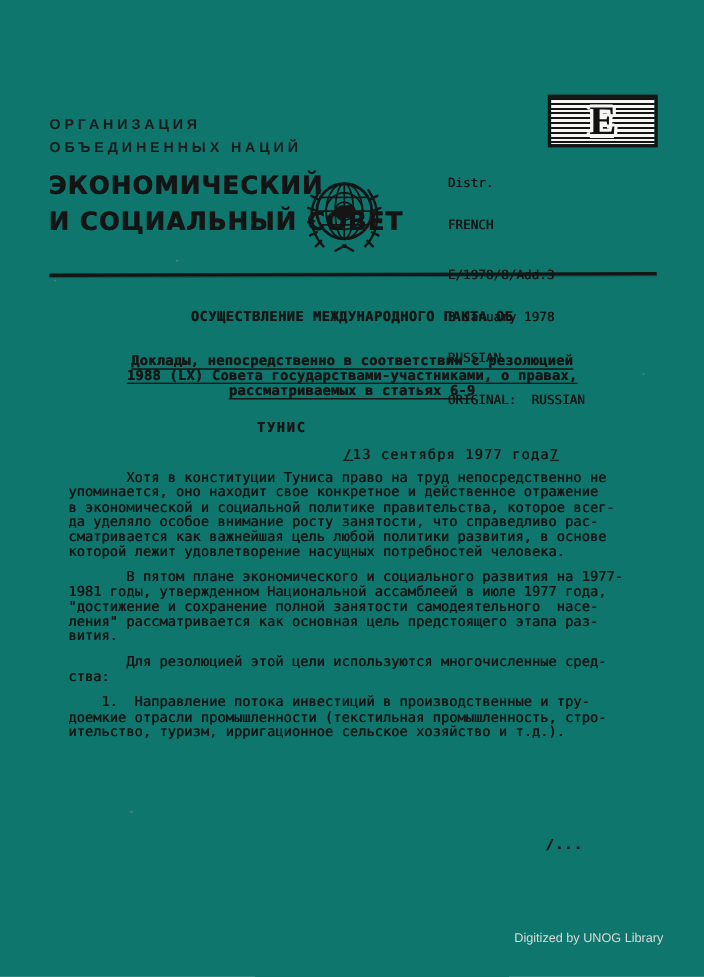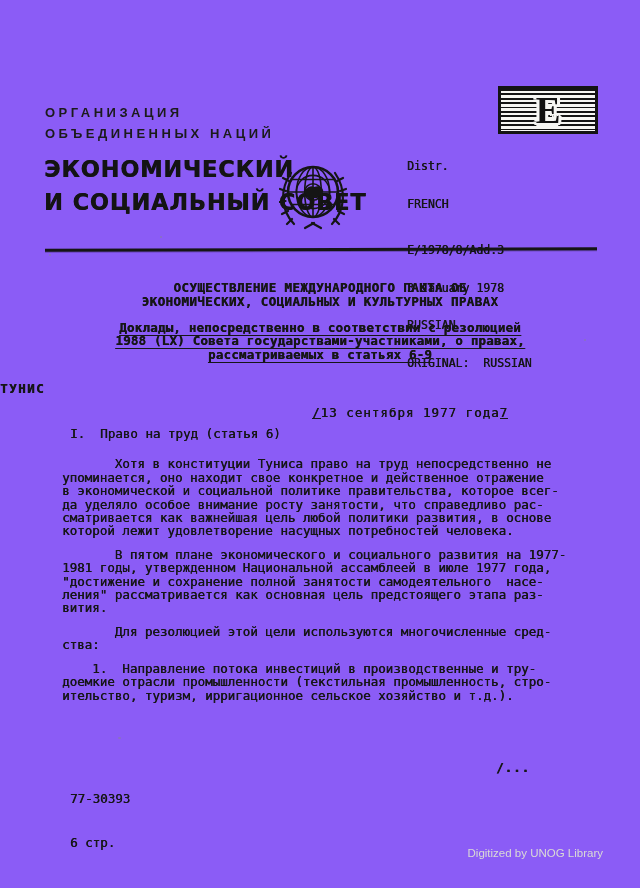--- a/index.html
+++ b/index.html
@@ -1,19 +1,19 @@
 <!DOCTYPE html>
 <html><head>
 <meta charset="utf-8">
 <style>
   html,body { margin:0; padding:0; }
   body { width:640px; height:888px; background:#e9e9e7; }
   .page {
     position:relative; width:640px; height:888px; overflow:hidden;
-    background:#8b5cf6;
+    background:#0f766e;
     color:#161616;
     font-family:"DejaVu Sans Mono","Liberation Mono",monospace;
   }
   .tw { text-shadow:0.4px 0 0 currentColor; } 
 
   
   .org-block { position:absolute; left:45px; top:102px; }
   .org-line {
     font-family:"Liberation Sans","DejaVu Sans",sans-serif;
     font-weight:bold; font-size:13px; letter-spacing:3.5px;
@@ -63,21 +63,21 @@
     font-size:12.5px; font-weight:bold; line-height:13.8px; letter-spacing:0.4px;
   }
   .doc-subtitle {
     position:absolute; left:0; top:321px; width:640px; text-align:center;
     font-size:12.5px; font-weight:bold; line-height:13.4px; letter-spacing:0.2px;
   }
   .doc-subtitle .u {
     text-decoration:underline; text-underline-offset:2.5px; text-decoration-thickness:1.3px;
   }
   .country {
-    position:absolute; left:0; top:381px; width:512px; text-align:left;
+    position:absolute; left:0; top:381px; width:512px; text-align:center;
     font-size:12.5px; font-weight:bold; letter-spacing:1.5px;
   }
   .date-line {
     position:absolute; left:312px; top:405px;
     font-size:12.5px; font-weight:normal; letter-spacing:1px; white-space:pre;
   }
   .date-line .bracket {
     display:inline-block; border-bottom:1.5px solid #161616; line-height:11px;
   }
 
@@ -153,57 +153,51 @@
     <div class="distr-gap">E/1978/8/Add.3</div>
     <div>3 January 1978</div>
     <div>RUSSIAN</div>
     <div>ORIGINAL:  RUSSIAN</div>
   </div>
 
   <div class="divider"></div>
 
   <div class="doc-title tw">
     <div>ОСУЩЕСТВЛЕНИЕ МЕЖДУНАРОДНОГО ПАКТА ОБ</div>
-    <div>ЭКОНОМИЧЕСКИХ, СОЦИАЛЬНЫХ И КУЛЬТУРНЫХ ПРАВАХ</div>
   </div>
 
   <div class="doc-subtitle tw">
     <div class="u">Доклады, непосредственно в соответствии с резолюцией</div>
     <div class="u">1988 (LX)  Совета государствами-участниками, о правах,</div>
     <div class="u">рассматриваемых в статьях 6-9</div>
   </div>
 
   <div class="country tw">ТУНИС</div>
 
   <div class="date-line tw"><span class="bracket">/</span><span>13 сентября 1977 года</span><span class="bracket">7</span></div>
 
   <div class="body-text tw">
-    <div class="section-heading">I.  Право на труд (статья 6)</div>
     <div class="para">       Хотя в конституции Туниса право на труд непосредственно не
 упоминается, оно находит свое конкретное и действенное отражение
 в экономической и социальной политике правительства, которое всег-
 да уделяло особое внимание росту занятости, что справедливо рас-
 сматривается как важнейшая цель любой политики развития, в основе
 которой лежит удовлетворение насущных потребностей человека.</div>
     <div class="para">       В пятом плане экономического и социального развития на 1977-
 1981 годы, утвержденном Национальной ассамблеей в июле 1977 года,
 "достижение и сохранение полной занятости самодеятельного  насе-
 ления" рассматривается как основная цель предстоящего этапа раз-
 вития.</div>
     <div class="para">       Для резолюцией этой цели используются многочисленные сред-
 ства:</div>
     <div class="para">    1.  Направление потока инвестиций в производственные и тру-
 доемкие отрасли промышленности (текстильная промышленность, стро-
 ительство, туризм, ирригационное сельское хозяйство и т.д.).</div>
   </div>
 
-  <div class="footer-left tw">
-    <div>77-30393</div>
-    <div>6 стр.</div>
-  </div>
   <div class="footer-cont tw">/...</div>
   <div class="watermark">Digitized by UNOG Library</div>
 
   <span class="speck" style="left:49px;top:254px;width:2px;height:2px;"></span>
   <span class="speck" style="left:160px;top:236px;width:2px;height:2px;"></span>
   <span class="speck" style="left:118px;top:737px;width:3px;height:2px;"></span>
   <span class="speck" style="left:584px;top:339px;width:2px;height:2px;"></span>
 
 </div>
 

